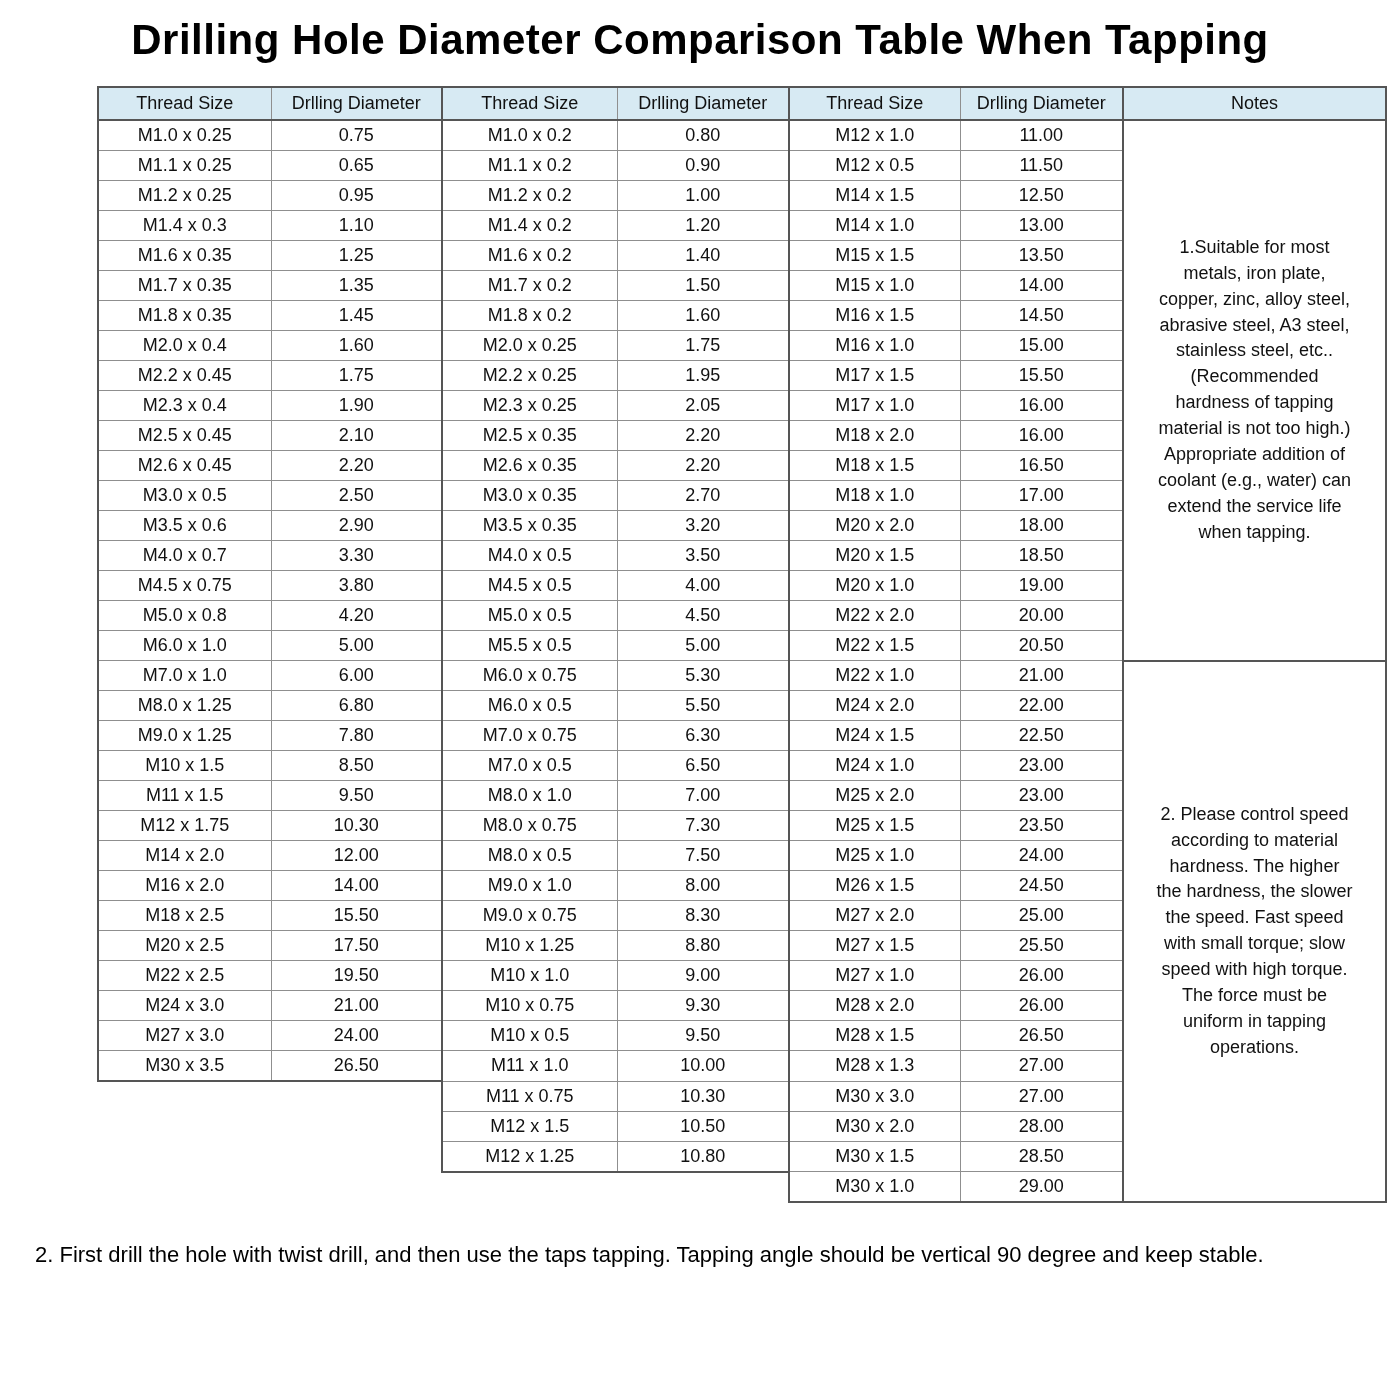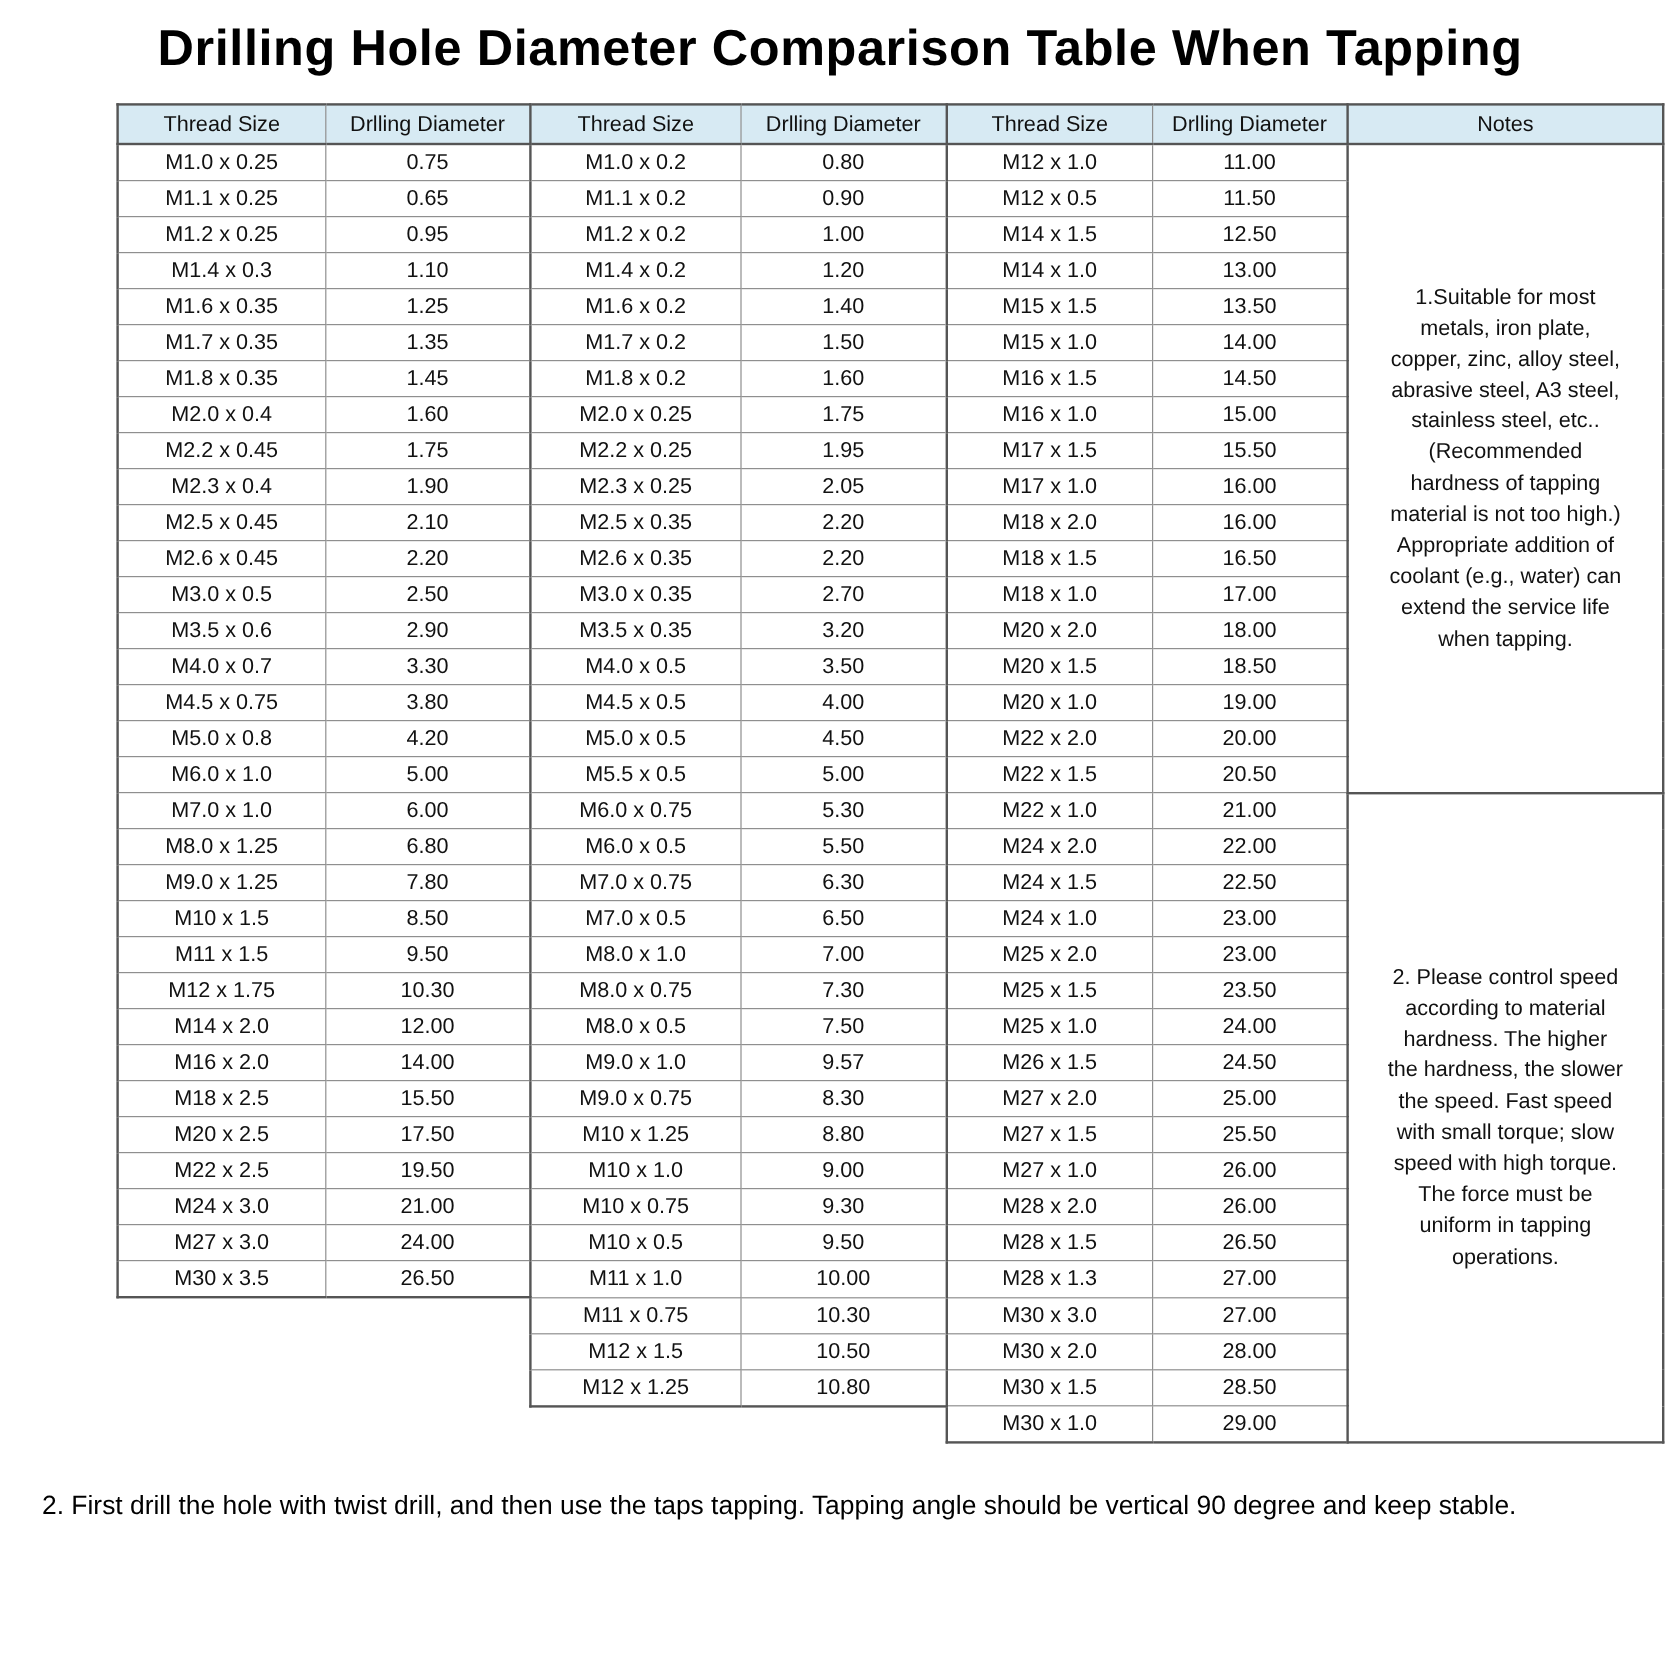--- a/index.html
+++ b/index.html
@@ -301,21 +301,21 @@
           <td class="cell br2">12.00</td>
           <td class="cell bl2">M8.0 x 0.5</td>
           <td class="cell br2">7.50</td>
           <td class="cell bl2">M25 x 1.0</td>
           <td class="cell br2">24.00</td>
         </tr>
         <tr>
           <td class="cell bl2">M16 x 2.0</td>
           <td class="cell br2">14.00</td>
           <td class="cell bl2">M9.0 x 1.0</td>
-          <td class="cell br2">9.57</td>
+          <td class="cell br2">8.00</td>
           <td class="cell bl2">M26 x 1.5</td>
           <td class="cell br2">24.50</td>
         </tr>
         <tr>
           <td class="cell bl2">M18 x 2.5</td>
           <td class="cell br2">15.50</td>
           <td class="cell bl2">M9.0 x 0.75</td>
           <td class="cell br2">8.30</td>
           <td class="cell bl2">M27 x 2.0</td>
           <td class="cell br2">25.00</td>

